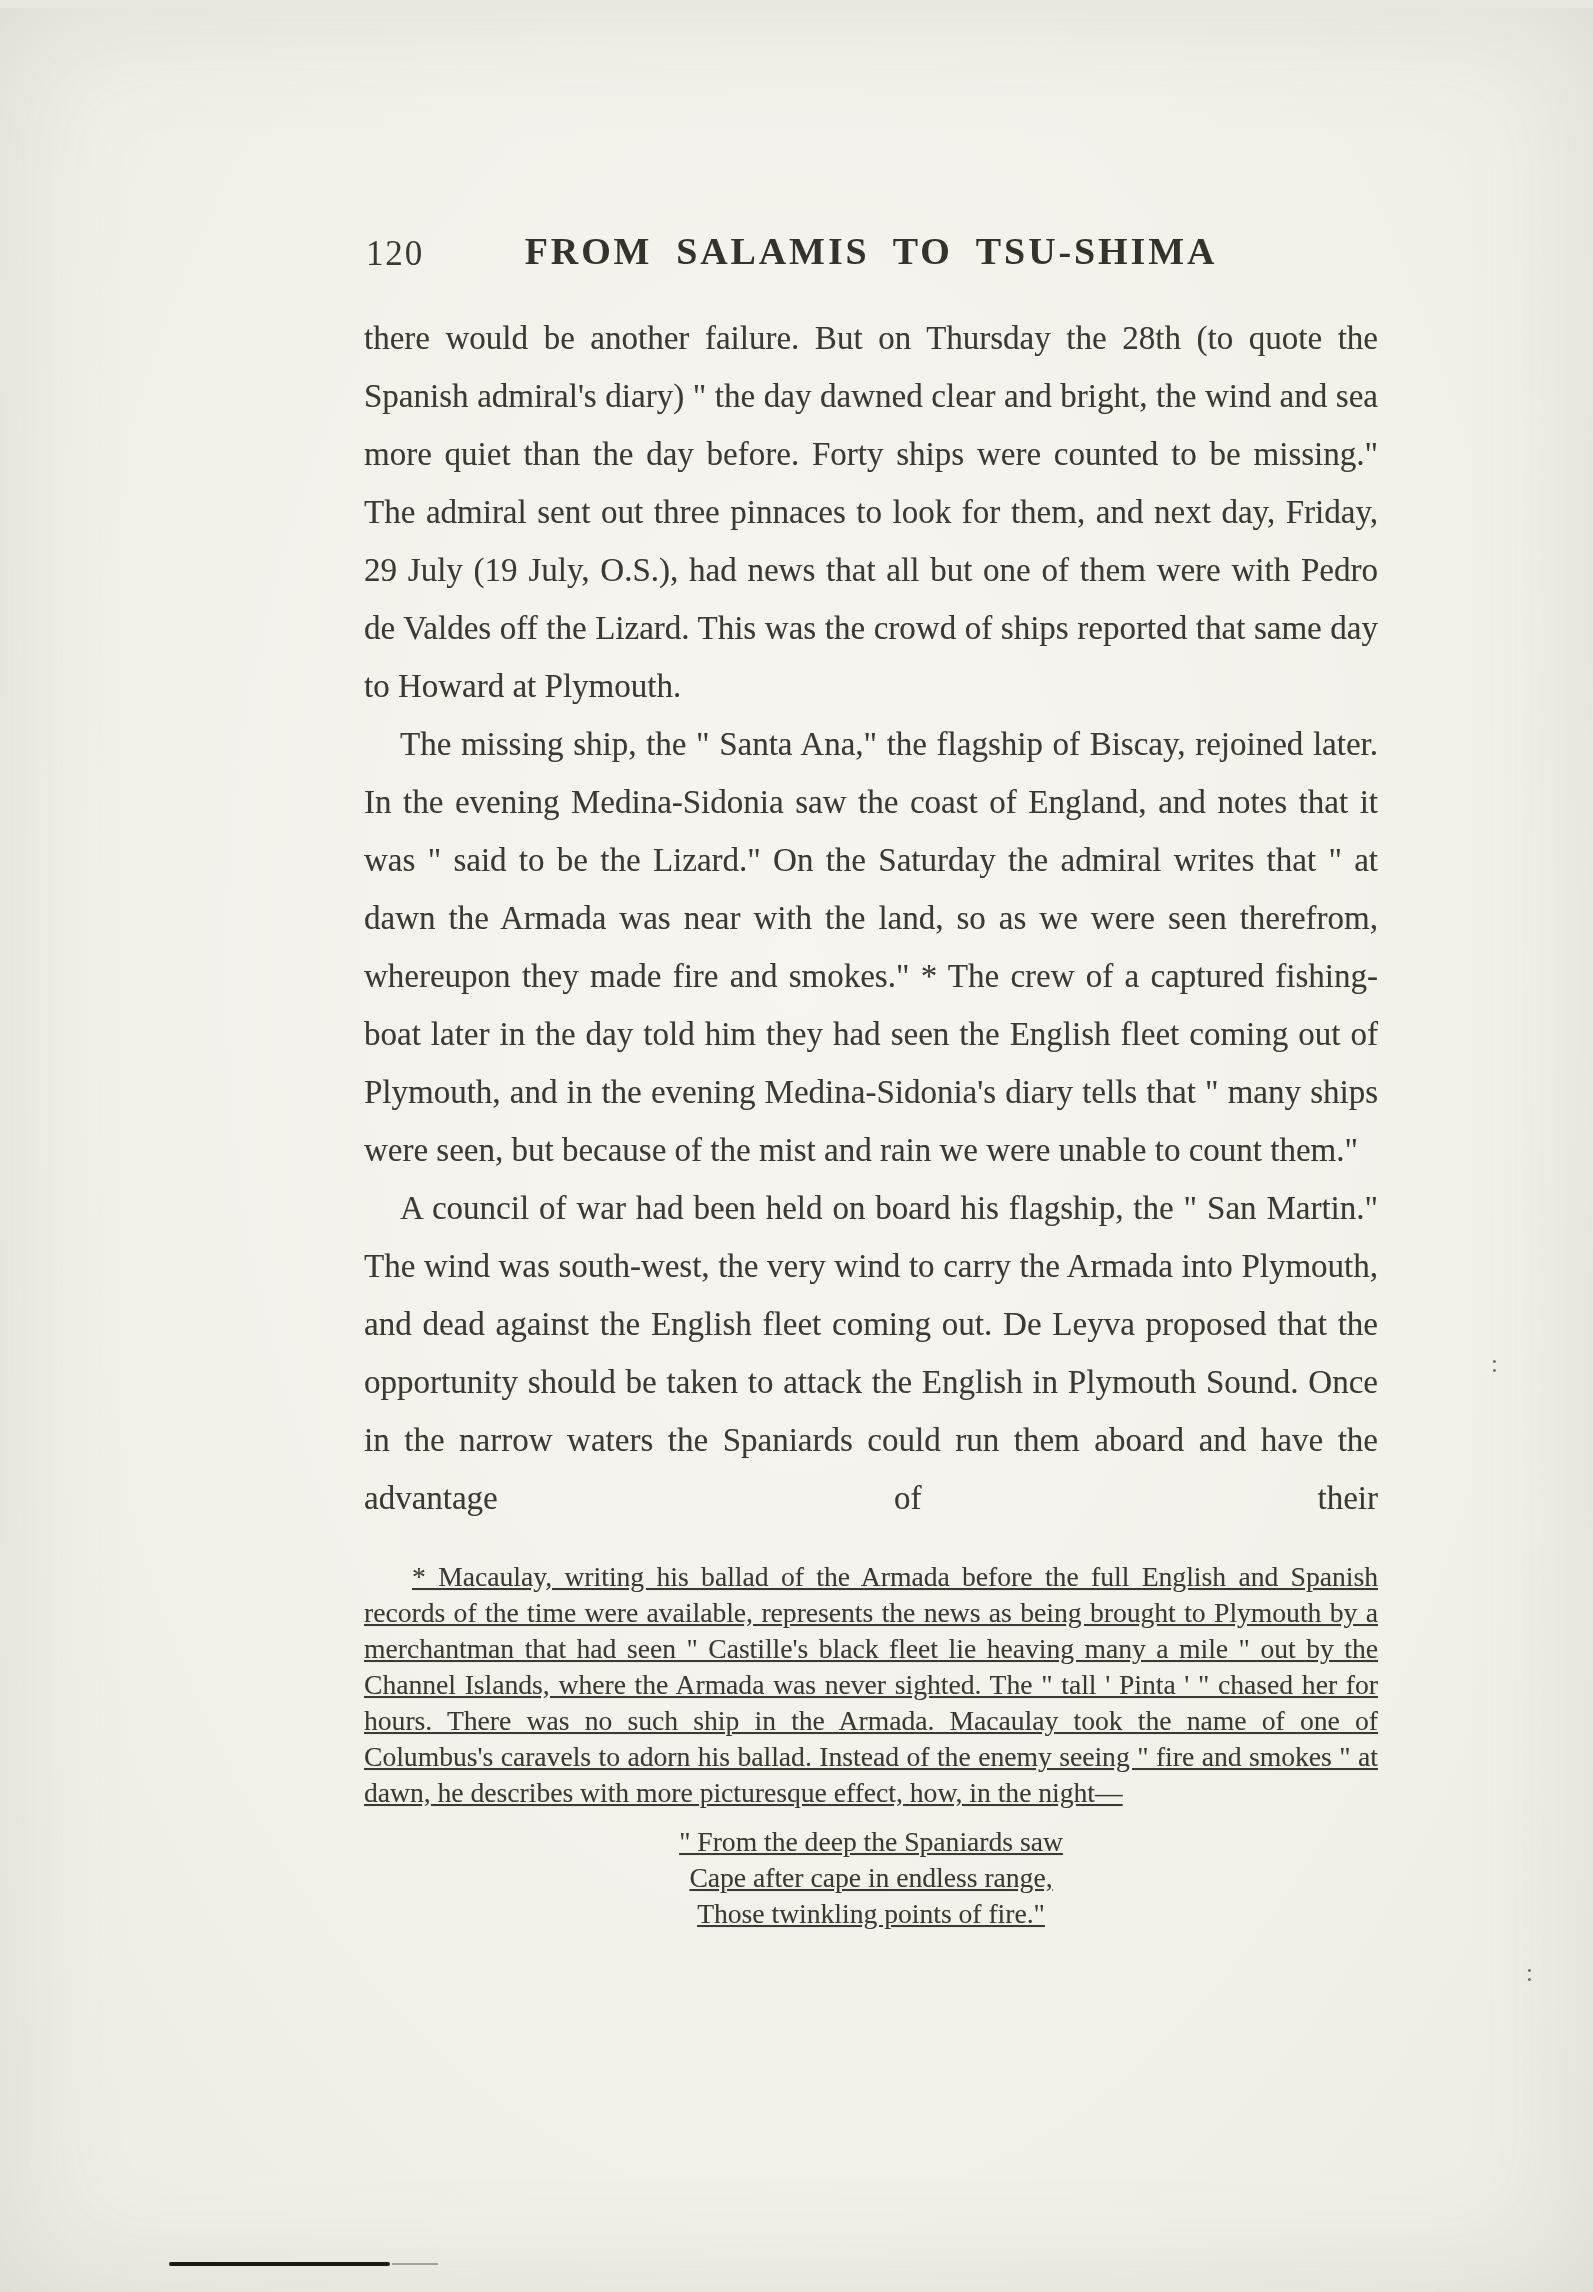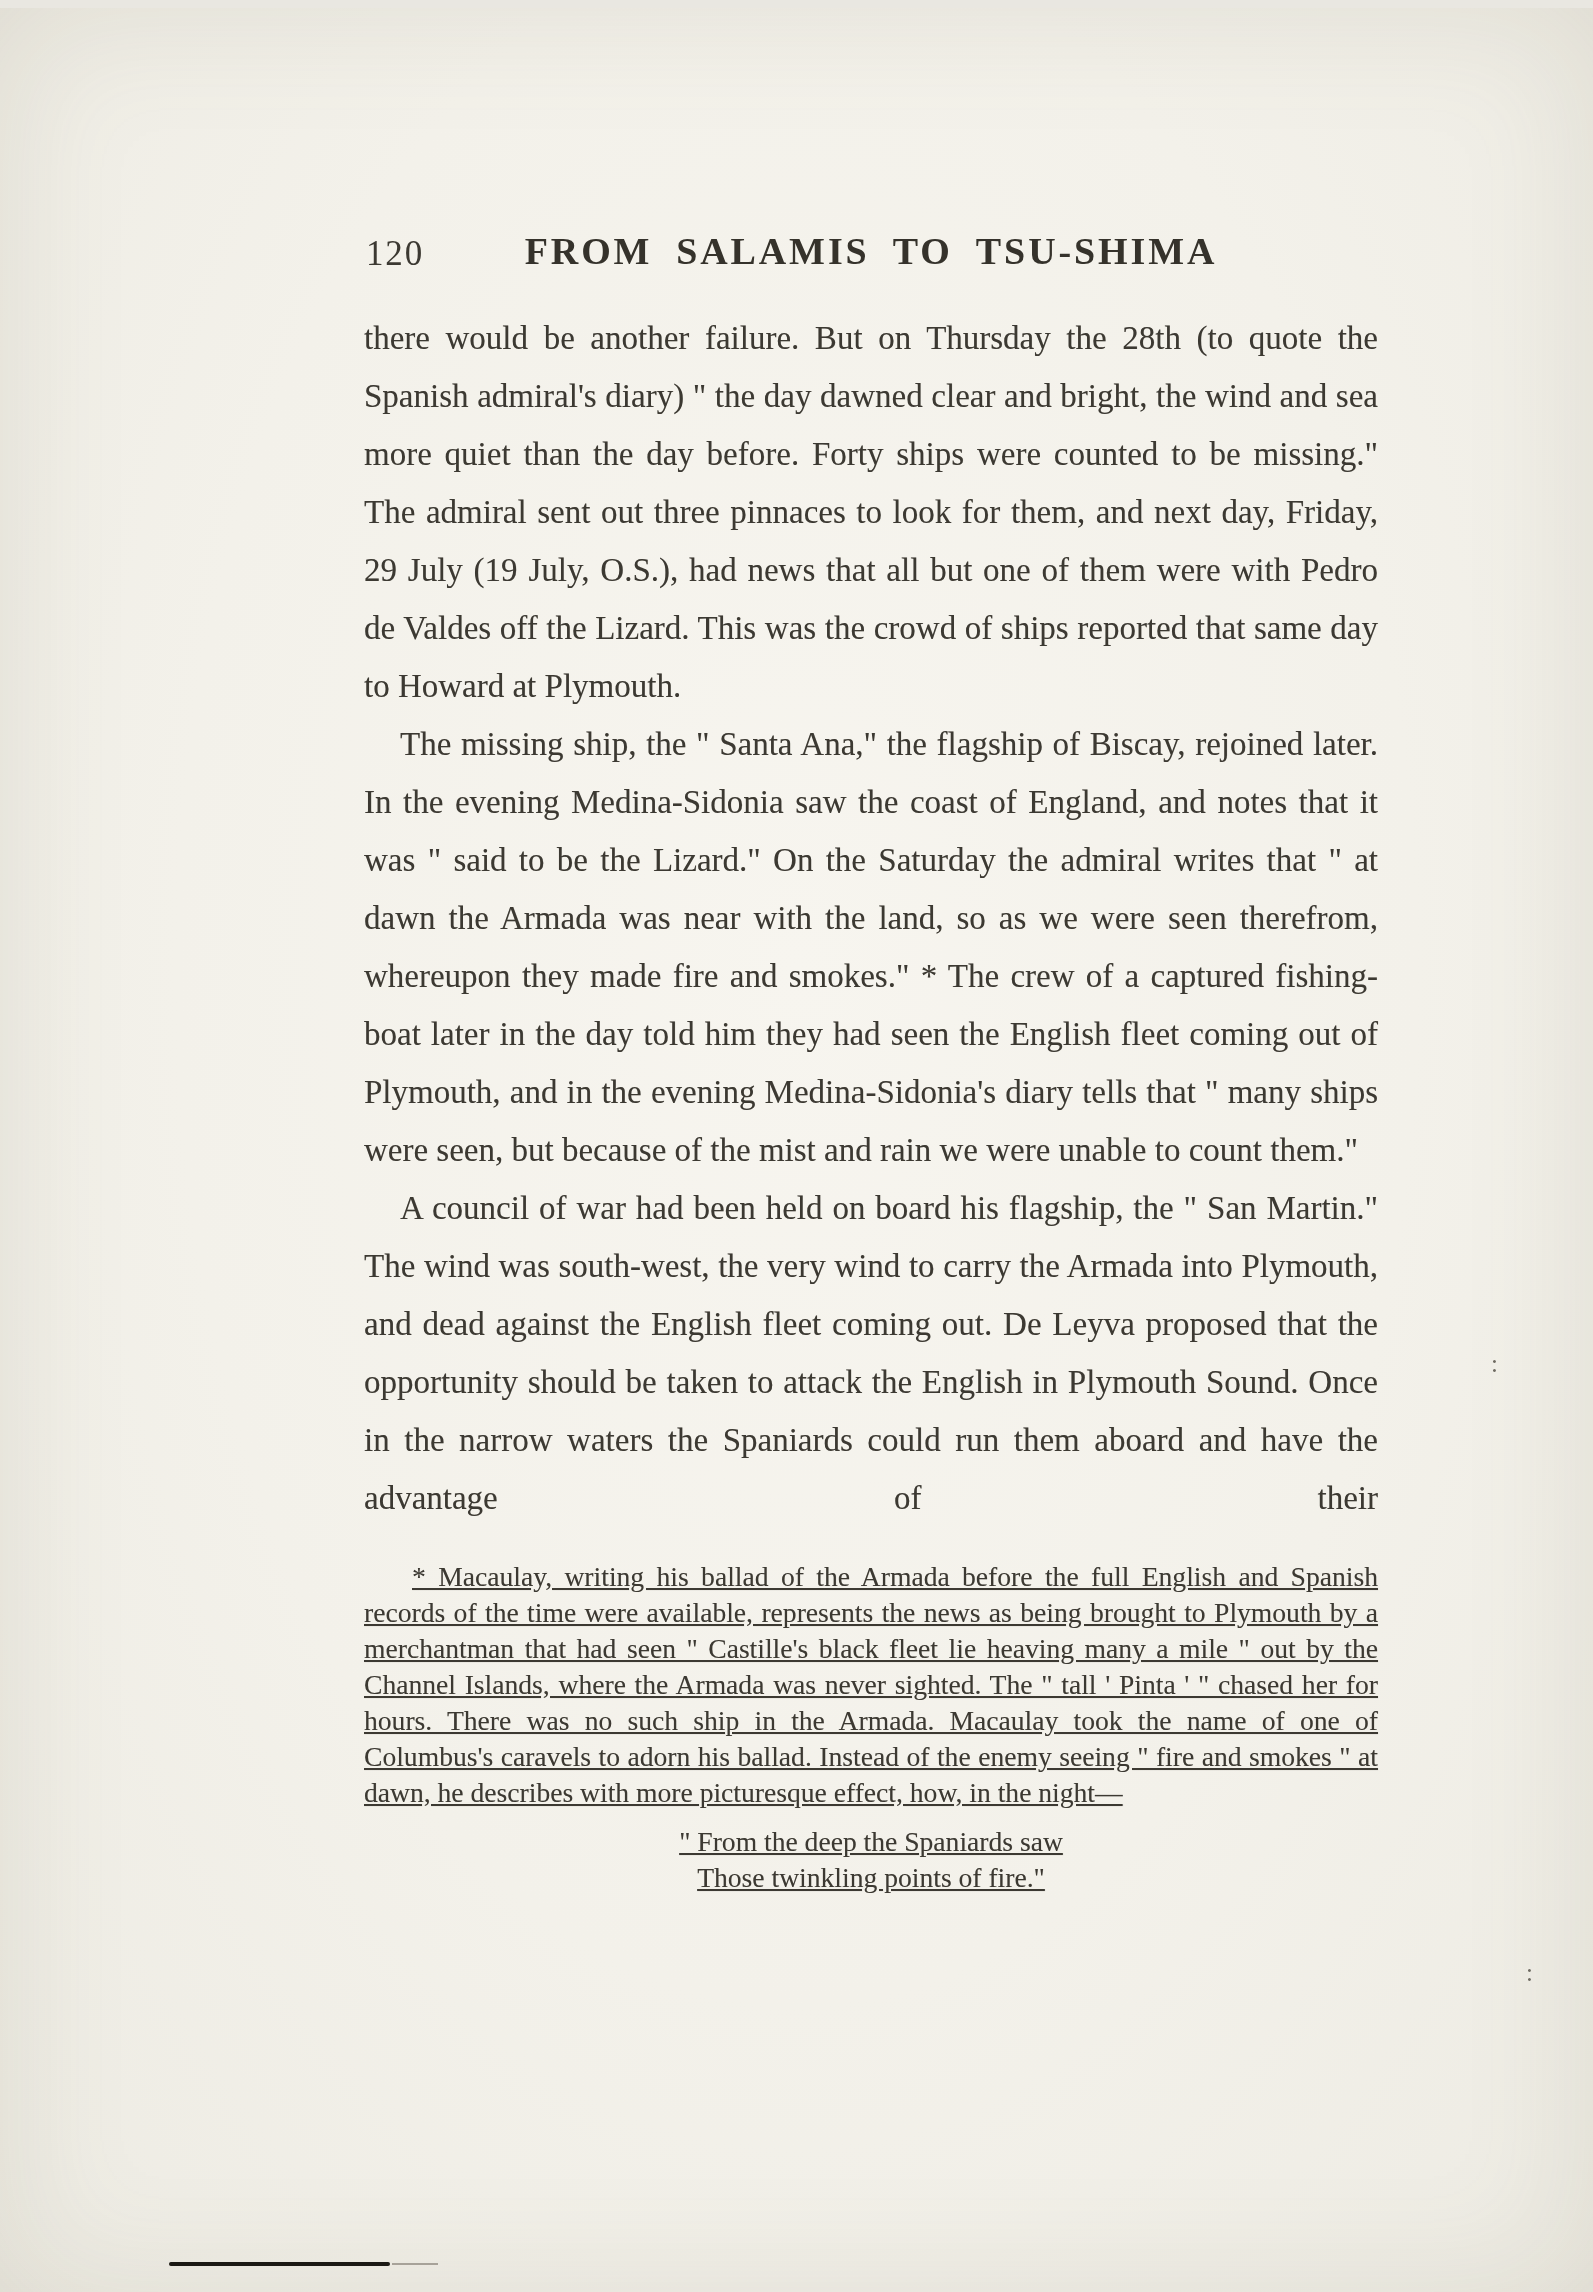--- a/index.html
+++ b/index.html
@@ -123,20 +123,21 @@
     <main>
       <p class="body-para">there would be another failure.  But on Thursday the 28th (to quote the Spanish admiral's diary) " the day dawned clear and bright, the wind and sea more quiet than the day before.  Forty ships were counted to be missing."  The admiral sent out three pinnaces to look for them, and next day, Friday, 29 July (19 July, O.S.), had news that all but one of them were with Pedro de Valdes off the Lizard.  This was the crowd of ships reported that same day to Howard at Plymouth.</p>
       <p class="body-para indent">The missing ship, the " Santa Ana," the flagship of Biscay, rejoined later.  In the evening Medina-Sidonia saw the coast of England, and notes that it was " said to be the Lizard."  On the Saturday the admiral writes that " at dawn the Armada was near with the land, so as we were seen therefrom, whereupon they made fire and smokes." *  The crew of a captured fishing-boat later in the day told him they had seen the English fleet coming out of Plymouth, and in the evening Medina-Sidonia's diary tells that " many ships were seen, but because of the mist and rain we were unable to count them."</p>
       <p class="body-para indent continues">A council of war had been held on board his flagship, the " San Martin."  The wind was south-west, the very wind to carry the Armada into Plymouth, and dead against the English fleet coming out.  De Leyva proposed that the opportunity should be taken to attack the English in Plymouth Sound.  Once in the narrow waters the Spaniards could run them aboard and have the advantage of their</p>
     </main>
 
     <section class="footnote">
       <p class="footnote-text">* Macaulay, writing his ballad of the Armada before the full English and Spanish records of the time were available, represents the news as being brought to Plymouth by a merchantman that had seen " Castille's black fleet lie heaving many a mile " out by the Channel Islands, where the Armada was never sighted.  The " tall ' Pinta ' " chased her for hours.  There was no such ship in the Armada.  Macaulay took the name of one of Columbus's caravels to adorn his ballad.  Instead of the enemy seeing " fire and smokes " at dawn, he describes with more picturesque effect, how, in the night—</p>
       <div class="poem">
         <div class="poem-line">" From the deep the Spaniards saw</div>
+        <div class="poem-line">Cape after cape in endless range,</div>
         <div class="poem-line">Those twinkling points of fire."</div>
       </div>
     </section>
 
   </div>
 
   <div class="bottom-rule"></div>
   <div class="bottom-rule-light"></div>
 
   <span class="speck speck-1">:</span>

